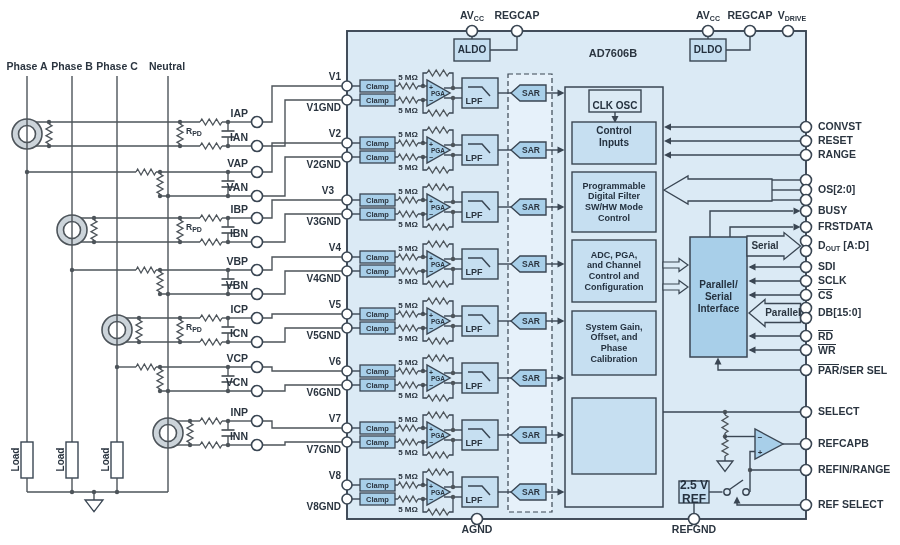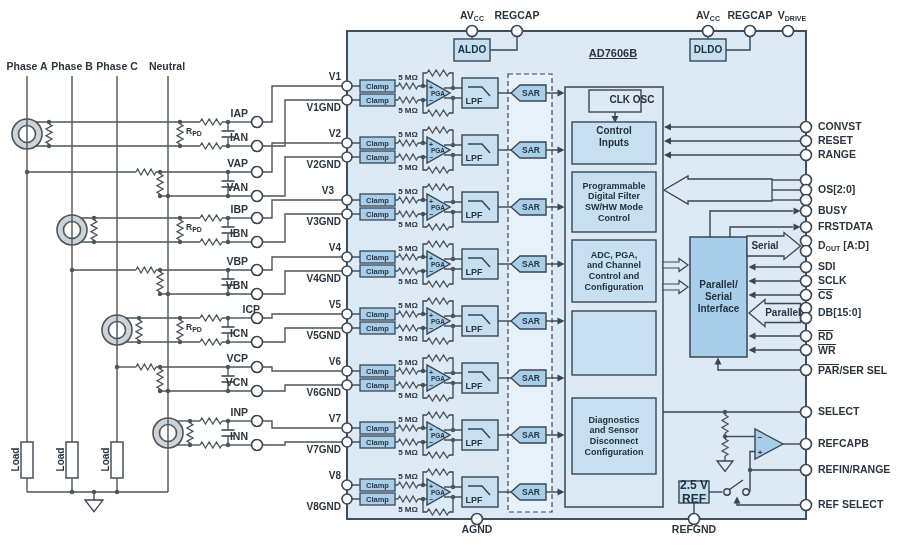--- a/index.html
+++ b/index.html
@@ -9,21 +9,21 @@
   #labels{position:absolute;left:0;top:0;width:900px;height:545px;pointer-events:none;}
   .lbl{position:absolute;font-weight:bold;color:#2b3540;font-size:10.5px;line-height:1.1;white-space:nowrap;}
   .c{text-align:center;}
   .r{text-align:right;}
   .blk{position:absolute;display:flex;align-items:center;justify-content:center;text-align:center;
        font-weight:bold;color:#24313f;white-space:normal;line-height:1.18;}
   .sb{font-size:7px;vertical-align:-2px;font-weight:bold;}
   .ov{border-top:1.2px solid #2b3540;display:inline-block;line-height:1.05;}
   .rot{transform:rotate(-90deg);transform-origin:center;font-size:10px;}
   .f9{font-size:9px;} .f95{font-size:10px;} .f8{font-size:12px;} .f85{font-size:8.5px;}
-  .f10{font-size:10px;} .f11{font-size:11px;text-decoration:underline;}
+  .f10{font-size:10px;} .f11{font-size:11px;}
 </style>
 </head>
 <body>
 
 <div id="wrap">
   <svg id="scene" width="900" height="545" viewBox="0 0 900 545">
       <rect x="347" y="31" width="459" height="488" fill="#dbeaf5" stroke="#3a4653" stroke-width="1.9"></rect>
       <rect x="508" y="74" width="44" height="438" fill="#e6f1fa" stroke="#3a4653" stroke-width="1.2" stroke-dasharray="5 3"></rect>
       <rect x="565" y="87" width="98" height="420" fill="none" stroke="#3a4653" stroke-width="1.5"></rect>
       <polyline points="472,36.5 472,39" fill="none" stroke="#3a4653" stroke-width="1.4"></polyline>
@@ -640,21 +640,21 @@
     <div class="lbl f85" style="left:186px;top:323px"><span>R</span><span class="sb">PD</span></div>
 
     <div class="lbl r" style="left:208px;top:108px;width:40px">IAP</div>
     <div class="lbl r" style="left:208px;top:132px;width:40px">IAN</div>
     <div class="lbl r" style="left:208px;top:158px;width:40px">VAP</div>
     <div class="lbl r" style="left:208px;top:182px;width:40px">VAN</div>
     <div class="lbl r" style="left:208px;top:204px;width:40px">IBP</div>
     <div class="lbl r" style="left:208px;top:228px;width:40px">IBN</div>
     <div class="lbl r" style="left:208px;top:256px;width:40px">VBP</div>
     <div class="lbl r" style="left:208px;top:280px;width:40px">VBN</div>
-    <div class="lbl r" style="left:220px;top:304px;width:40px">ICP</div>
+    <div class="lbl r" style="left:208px;top:304px;width:40px">ICP</div>
     <div class="lbl r" style="left:208px;top:328px;width:40px">ICN</div>
     <div class="lbl r" style="left:208px;top:353px;width:40px">VCP</div>
     <div class="lbl r" style="left:208px;top:377px;width:40px">VCN</div>
     <div class="lbl r" style="left:208px;top:407px;width:40px">INP</div>
     <div class="lbl r" style="left:208px;top:431px;width:40px">INN</div>
 
     <div class="lbl r f10" style="left:301px;top:71px;width:40px">V1</div>
     <div class="lbl r f10" style="left:301px;top:102px;width:40px">V1GND</div>
     <div class="lbl r f10" style="left:301px;top:128px;width:40px">V2</div>
     <div class="lbl r f10" style="left:301px;top:159px;width:40px">V2GND</div>
@@ -664,25 +664,25 @@
     <div class="lbl r f10" style="left:301px;top:273px;width:40px">V4GND</div>
     <div class="lbl r f10" style="left:301px;top:299px;width:40px">V5</div>
     <div class="lbl r f10" style="left:301px;top:330px;width:40px">V5GND</div>
     <div class="lbl r f10" style="left:301px;top:356px;width:40px">V6</div>
     <div class="lbl r f10" style="left:301px;top:387px;width:40px">V6GND</div>
     <div class="lbl r f10" style="left:301px;top:413px;width:40px">V7</div>
     <div class="lbl r f10" style="left:301px;top:444px;width:40px">V7GND</div>
     <div class="lbl r f10" style="left:301px;top:470px;width:40px">V8</div>
     <div class="lbl r f10" style="left:301px;top:501px;width:40px">V8GND</div>
 
-    <div class="blk f95" style="left:606px;top:90px;width:52px;height:20px">CLK OSC</div>
+    <div class="blk f95" style="left:589px;top:90px;width:52px;height:32px">CLK OSC</div>
     <div class="blk f95" style="left:572px;top:122px;width:84px;height:30px;padding:0 33px;box-sizing:border-box">Control Inputs</div>
     <div class="blk f9" style="left:572px;top:172px;width:84px;height:60px">Programmable Digital Filter SW/HW Mode Control</div>
     <div class="blk f9" style="left:572px;top:240px;width:84px;height:62px;padding:0 17px;box-sizing:border-box">ADC, PGA, and Channel Control and Configuration</div>
-    <div class="blk f9" style="left:572px;top:398px;width:84px;height:76px;padding:0 8px;box-sizing:border-box">Diagnostics and Sensor Disconnect Configuration</div>
+    <div class="blk f9" style="left:572px;top:311px;width:84px;height:64px;padding:0 8px;box-sizing:border-box">System Gain, Offset, and Phase Calibration</div>
     <div class="blk f95" style="left:690px;top:237px;width:57px;height:120px">Parallel/ Serial Interface</div>
     <div class="blk f8" style="left:679px;top:481px;width:30px;height:22px">2.5 V REF</div>
     <div class="lbl c f95" style="left:742px;top:240px;width:46px">Serial</div>
     <div class="lbl c f95" style="left:756px;top:307px;width:54px">Parallel</div>
 
     <div class="lbl" style="left:818px;top:121px">CONVST</div>
     <div class="lbl" style="left:818px;top:135px">RESET</div>
     <div class="lbl" style="left:818px;top:149px">RANGE</div>
     <div class="lbl" style="left:818px;top:184px">OS[2:0]</div>
     <div class="lbl" style="left:818px;top:205px">BUSY</div>

